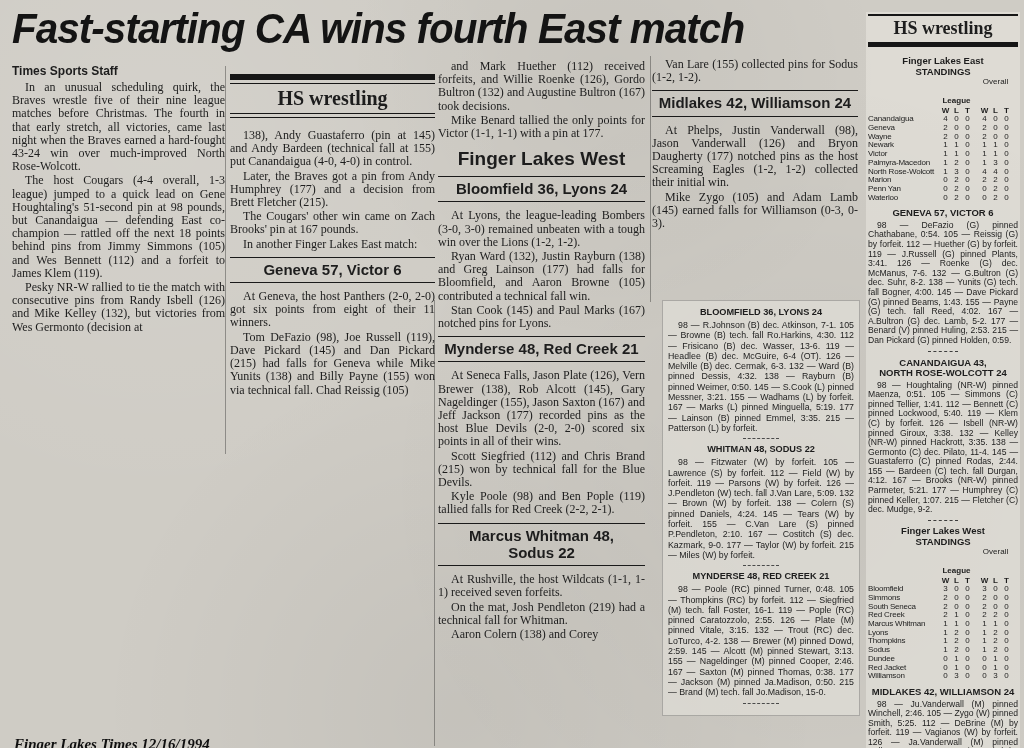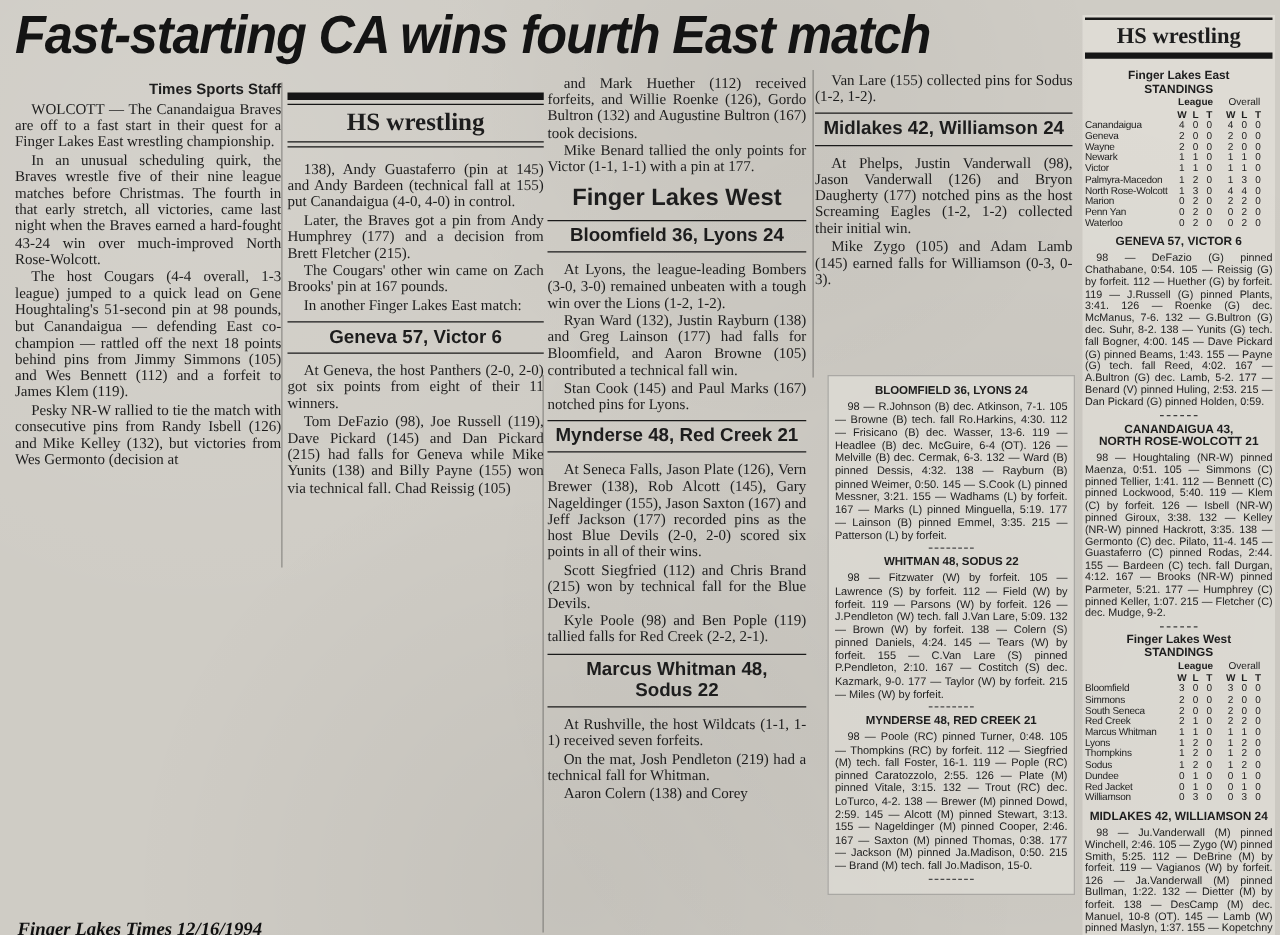--- a/index.html
+++ b/index.html
@@ -9,21 +9,21 @@
       radial-gradient(circle at 15% 18%, rgba(255,255,255,.10), transparent 35%),
       radial-gradient(circle at 78% 65%, rgba(0,0,0,.045), transparent 45%),
       radial-gradient(circle at 45% 95%, rgba(0,0,0,.05), transparent 40%),
       radial-gradient(circle at 60% 10%, rgba(0,0,0,.04), transparent 30%),
       #cfccc5;}
   .headline{position:absolute;left:12px;top:4px;white-space:nowrap;color:#141414;
     font:italic 700 43px/1.15 "Liberation Sans",sans-serif;letter-spacing:-1px;
     transform:scaleX(.94);transform-origin:left top;}
   .col{position:absolute;text-align:justify;font-size:12px;line-height:13.2px;}
   .col p{margin:0 0 1px 0;text-indent:13px;}
-  .byline{text-align:right;font:700 12px "Liberation Sans",sans-serif;margin-bottom:3px;}
+  .byline{text-align:left;font:700 12px "Liberation Sans",sans-serif;margin-bottom:3px;}
   .col1{left:12px;top:64px;width:213px;}
   .col2{left:230px;top:74px;width:205px;}
   .col3{left:438px;top:60px;width:207px;}
   .col4{left:652px;top:58px;width:206px;}
   .hsbox{margin-bottom:11px;}
   .hsbox .bar{height:6px;background:#161616;}
   .hsbox .rule{height:1px;background:#161616;}
   .hsbox .rule.gap{margin-top:3px;}
   .hsbox .title{font:700 20px/1.25 "Liberation Serif",serif;text-align:center;padding:2px 0;}
   .subhead{font:700 15px/1.15 "Liberation Sans",sans-serif;text-align:center;
@@ -39,21 +39,21 @@
   .sidebar{position:absolute;left:866px;top:12px;width:154px;box-sizing:border-box;
     font-family:"Liberation Sans",sans-serif;background:rgba(240,237,230,.45);padding:2px 2px 6px;}
   .sb-head{margin-bottom:8px;}
   .sb-head .rule{height:1.5px;background:#161616;}
   .sb-head .title{font:700 18px/1.3 "Liberation Serif",serif;text-align:center;padding:1px 0 2px;}
   .sb-head .bar{height:5px;background:#161616;}
   .st-title{font:700 9.5px/11px "Liberation Sans",sans-serif;text-align:center;}
   .st-row{display:grid;grid-template-columns:72px 11px 11px 11px 6px 11px 11px 11px;
     font-size:8px;line-height:8.7px;}
   .st-row .num{text-align:center;}
-  .st-row .g1{grid-column:2/5;text-align:center;font-weight:700;}
+  .st-row .g1{grid-column:2/5;text-align:center;font-weight:700;margin-top:19px;}
   .st-row .g2{grid-column:6/9;text-align:center;font-weight:400;}
   .st-row.hdr{font-weight:700;margin-top:1px;}
   .st-team{white-space:nowrap;letter-spacing:-.2px;}
   .st-block{margin-top:4px;}
   .sb-box{margin-top:6px;}
   .sb-box-title{font:700 9.5px/10.5px "Liberation Sans",sans-serif;text-align:center;}
   .sb-box-body{font-size:8.6px;line-height:9.6px;text-align:justify;text-indent:9px;margin-top:2px;}
   .sb-sep{width:30px;margin:5px auto 2px;border-bottom:1.3px dashed #3d3d3d;height:0;}
   .credit{position:absolute;left:14px;top:736px;font:italic 700 15px "Liberation Serif",serif;color:#101010;}
   .vr{position:absolute;width:1px;background:rgba(60,60,58,.45);}
@@ -65,21 +65,20 @@
 
   <div class="headline">Fast-starting CA wins fourth East match</div>
 
   <div class="vr" style="left:225px;top:66px;height:388px;"></div>
   <div class="vr" style="left:434px;top:300px;height:446px;"></div>
   <div class="vr" style="left:650px;top:56px;height:246px;"></div>
 
   <div class="col col1">
     <div class="byline">Times Sports Staff</div>
 
-  <p>WOLCOTT — The Canandaigua Braves are off to a fast start in their quest for a Finger Lakes East wrestling championship.</p>
       <p>In an unusual scheduling quirk, the Braves wrestle five of their nine league matches before Christmas. The fourth in that early stretch, all victories, came last night when the Braves earned a hard-fought 43-24 win over much-improved North Rose-Wolcott.</p>
       <p>The host Cougars (4-4 overall, 1-3 league) jumped to a quick lead on Gene Houghtaling's 51-second pin at 98 pounds, but Canandaigua — defending East co-champion — rattled off the next 18 points behind pins from Jimmy Simmons (105) and Wes Bennett (112) and a forfeit to James Klem (119).</p>
       <p>Pesky NR-W rallied to tie the match with consecutive pins from Randy Isbell (126) and Mike Kelley (132), but victories from Wes Germonto (decision at</p>
     </div>
 
   <div class="col col2">
     <div class="hsbox">
       <div class="bar"></div>
       <div class="rule gap"></div>
       <div class="title">HS wrestling</div>
@@ -308,21 +307,21 @@
     </div>
 
     <div class="sb-box">
       <div class="sb-box-title">GENEVA 57, VICTOR 6</div>
       <div class="sb-box-body">98 — DeFazio (G) pinned Chathabane, 0:54. 105 — Reissig (G) by forfeit. 112 — Huether (G) by forfeit. 119 — J.Russell (G) pinned Plants, 3:41. 126 — Roenke (G) dec. McManus, 7-6. 132 — G.Bultron (G) dec. Suhr, 8-2. 138 — Yunits (G) tech. fall Bogner, 4:00. 145 — Dave Pickard (G) pinned Beams, 1:43. 155 — Payne (G) tech. fall Reed, 4:02. 167 — A.Bultron (G) dec. Lamb, 5-2. 177 — Benard (V) pinned Huling, 2:53. 215 — Dan Pickard (G) pinned Holden, 0:59.</div>
     </div>
     <div class="sb-sep"></div>
 
     <div class="sb-box">
       <div class="sb-box-title">CANANDAIGUA 43,</div>
-      <div class="sb-box-title">NORTH ROSE-WOLCOTT 21</div>
+      <div class="sb-box-title">NORTH ROSE-WOLCOTT 24</div>
       <div class="sb-box-body">98 — Houghtaling (NR-W) pinned Maenza, 0:51. 105 — Simmons (C) pinned Tellier, 1:41. 112 — Bennett (C) pinned Lockwood, 5:40. 119 — Klem (C) by forfeit. 126 — Isbell (NR-W) pinned Giroux, 3:38. 132 — Kelley (NR-W) pinned Hackrott, 3:35. 138 — Germonto (C) dec. Pilato, 11-4. 145 — Guastaferro (C) pinned Rodas, 2:44. 155 — Bardeen (C) tech. fall Durgan, 4:12. 167 — Brooks (NR-W) pinned Parmeter, 5:21. 177 — Humphrey (C) pinned Keller, 1:07. 215 — Fletcher (C) dec. Mudge, 9-2.</div>
     </div>
     <div class="sb-sep"></div>
 
     <div class="st-block">
       <div class="st-title">Finger Lakes West</div>
       <div class="st-title">STANDINGS</div>
       <div class="st-row hdr">
         <span></span>
         <span class="g1">League</span>

